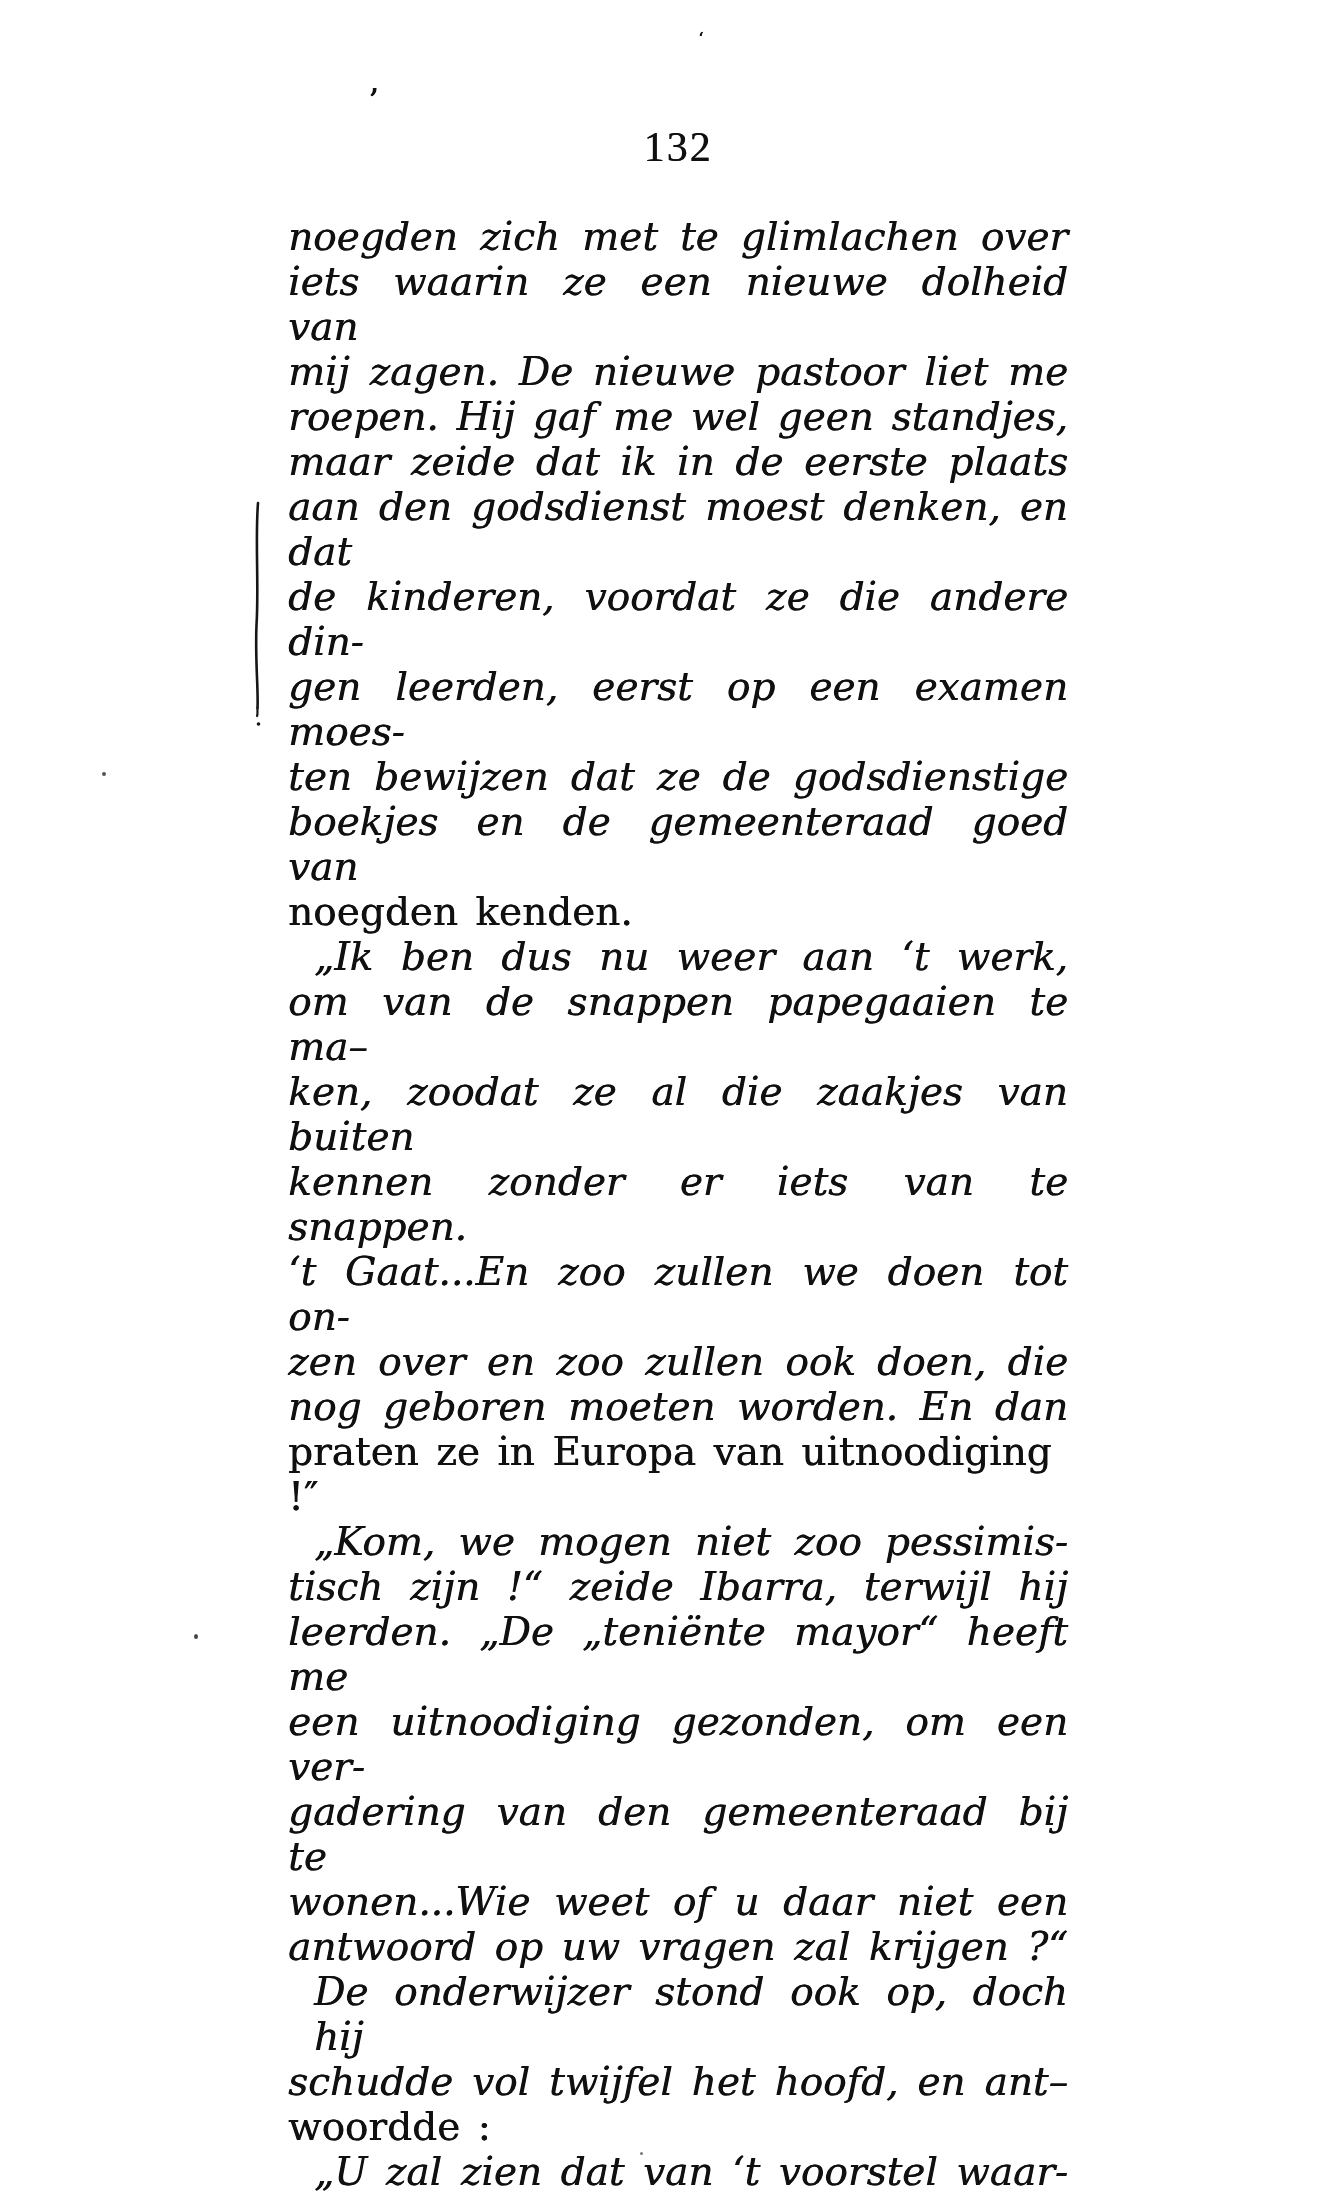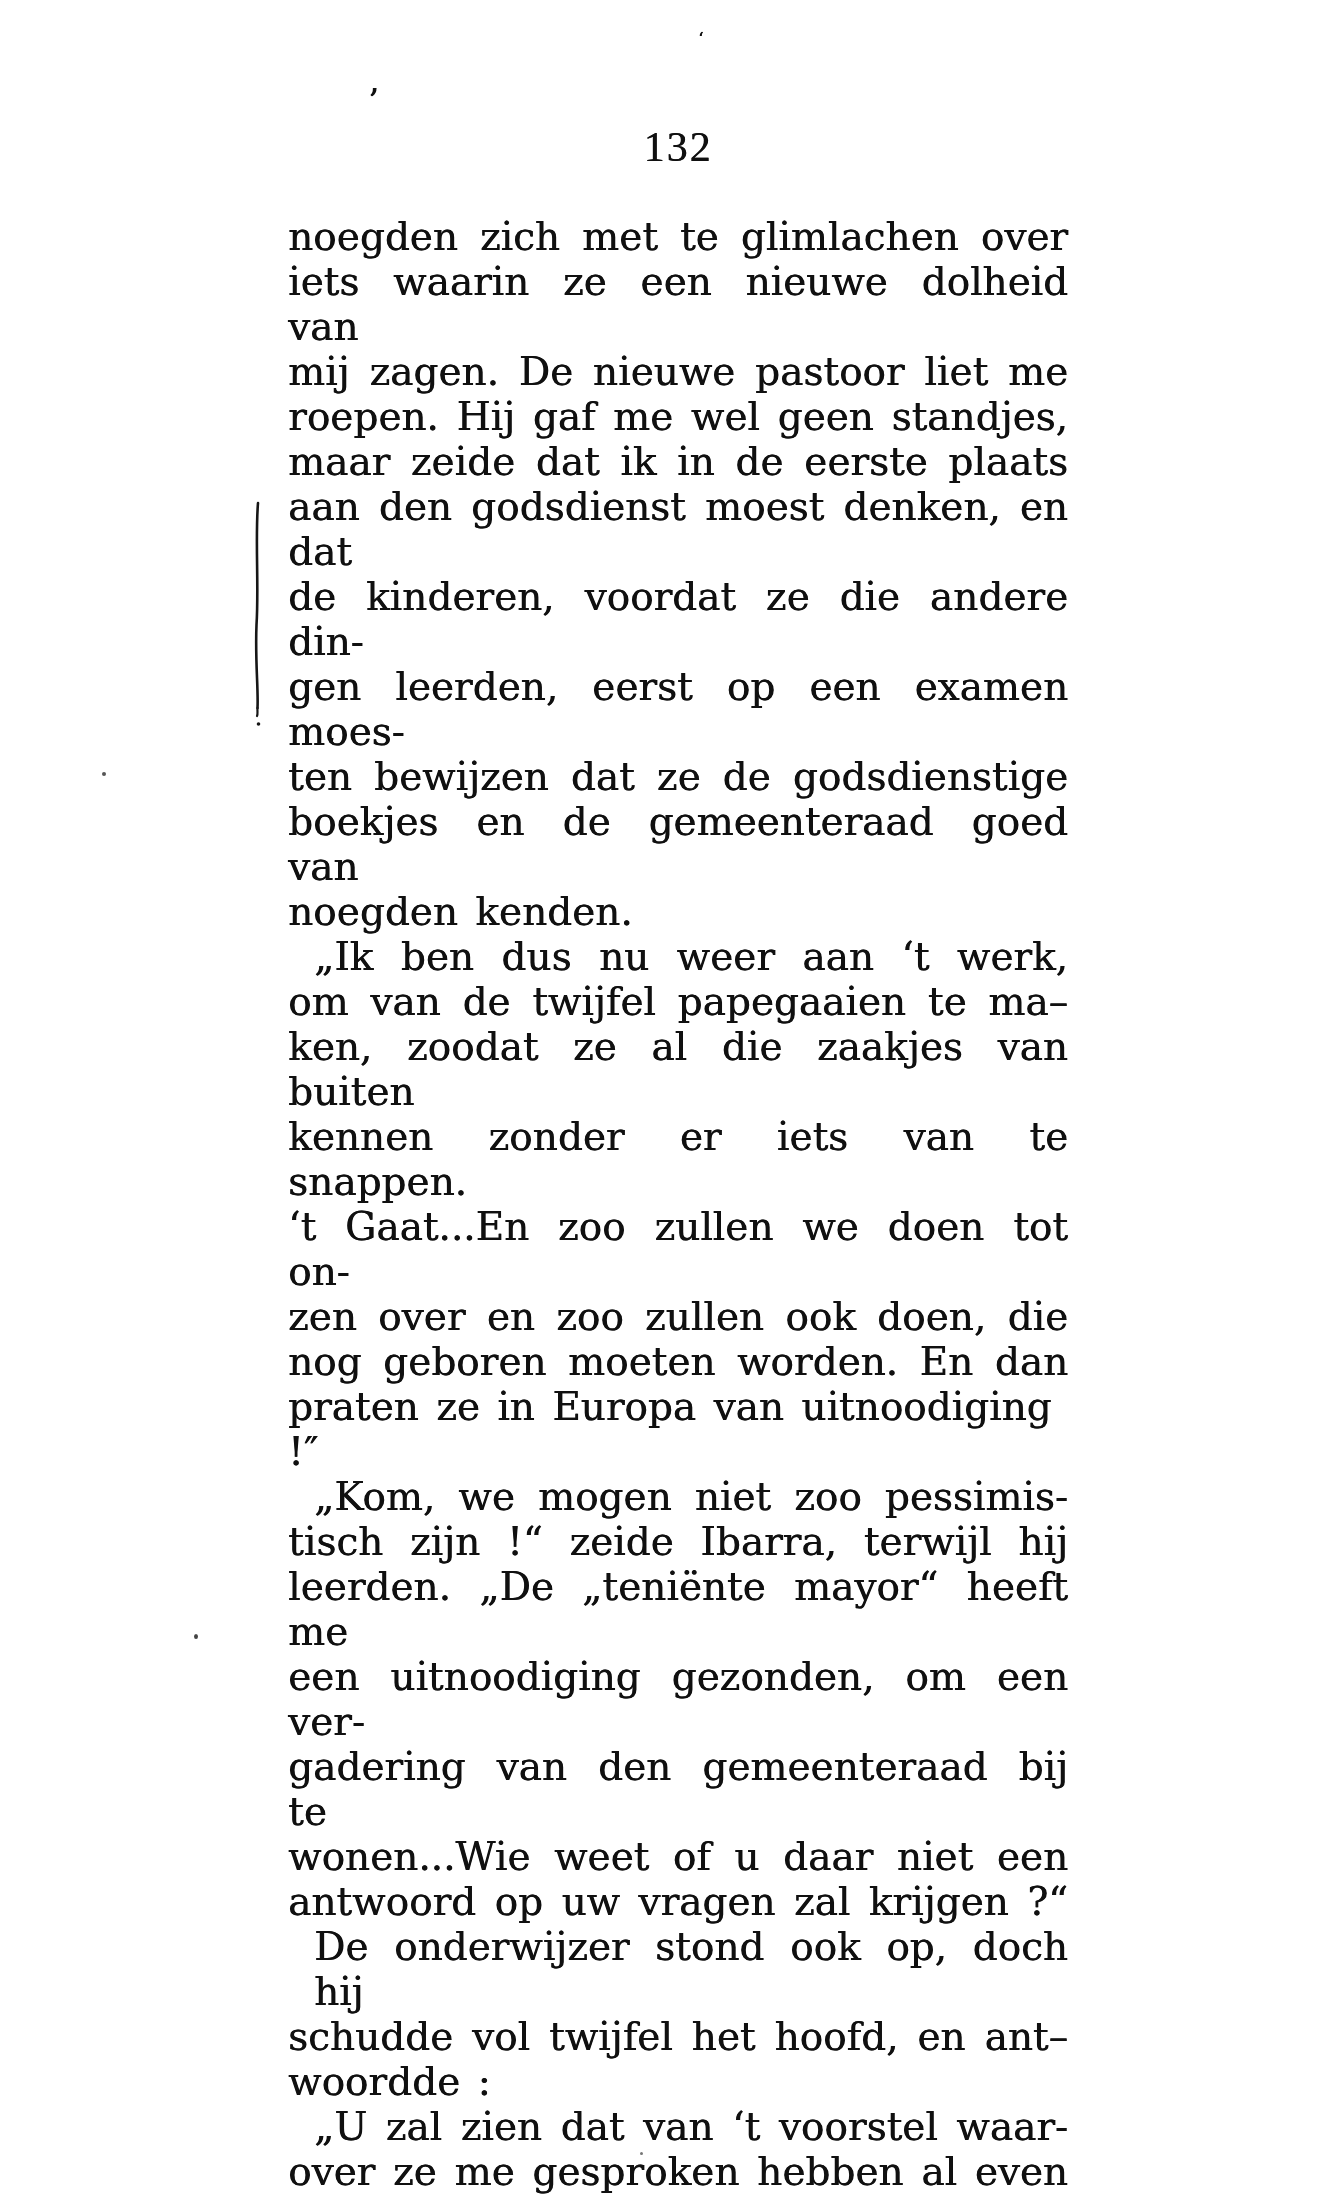--- a/index.html
+++ b/index.html
@@ -28,21 +28,21 @@
   .text-block {
     position: absolute;
     top: 214px;
     left: 288px;
     width: 780px;
     font-size: 39px;
     line-height: 45px;
   }
   .paragraph { margin: 0; }
   .line { width: 100%; word-spacing: 5px; }
-  .line.just { text-align: justify; text-align-last: justify; }
+  .line.just { text-align: justify; text-align-last: justify; font-style: italic; }
   .line.indent { padding-left: 26px; box-sizing: border-box; }
   .pen-mark { position: absolute; left: 247px; top: 500px; }
   .artifact { position: absolute; line-height: 1; }
   .a-apostrophe { left: 368px; top: 84px; font-size: 34px; }
   .a-topmark { left: 698px; top: 30px; font-size: 17px; }
   .a-fleck { left: 328px; top: 736px; font-size: 21px; }
   .speck { position: absolute; background: #3a3a3a; border-radius: 50%; }
   .s1 { left: 102px; top: 772px; width: 4px; height: 4px; background: #555; }
   .s2 { left: 194px; top: 1634px; width: 4px; height: 5px; background: #444; }
   .s3 { left: 640px; top: 2152px; width: 3px; height: 3px; background: #777; }
@@ -79,21 +79,21 @@
         <div class="line just">maar zeide dat ik in de eerste plaats</div>
         <div class="line just">aan den godsdienst moest denken, en dat</div>
         <div class="line just">de kinderen, voordat ze die andere din-</div>
         <div class="line just">gen leerden, eerst op een examen moes-</div>
         <div class="line just">ten bewijzen dat ze de godsdienstige</div>
         <div class="line just">boekjes en de gemeenteraad goed van</div>
         <div class="line">noegden kenden.</div>
       </div>
       <div class="paragraph">
         <div class="line just indent">„Ik ben dus nu weer aan ‘t werk,</div>
-        <div class="line just">om van de twijfel papegaaien te ma–</div>
+        <div class="line just">om van de snappen papegaaien te ma–</div>
         <div class="line just">ken, zoodat ze al die zaakjes van buiten</div>
         <div class="line just">kennen zonder er iets van te snappen.</div>
         <div class="line just">‘t Gaat...En zoo zullen we doen tot on-</div>
         <div class="line just">zen over en zoo zullen ook doen, die</div>
         <div class="line just">nog geboren moeten worden. En dan</div>
         <div class="line">praten ze in Europa van uitnoodiging !″</div>
       </div>
       <div class="paragraph">
         <div class="line just indent">„Kom, we mogen niet zoo pessimis-</div>
         <div class="line just">tisch zijn !“ zeide Ibarra, terwijl hij</div>

